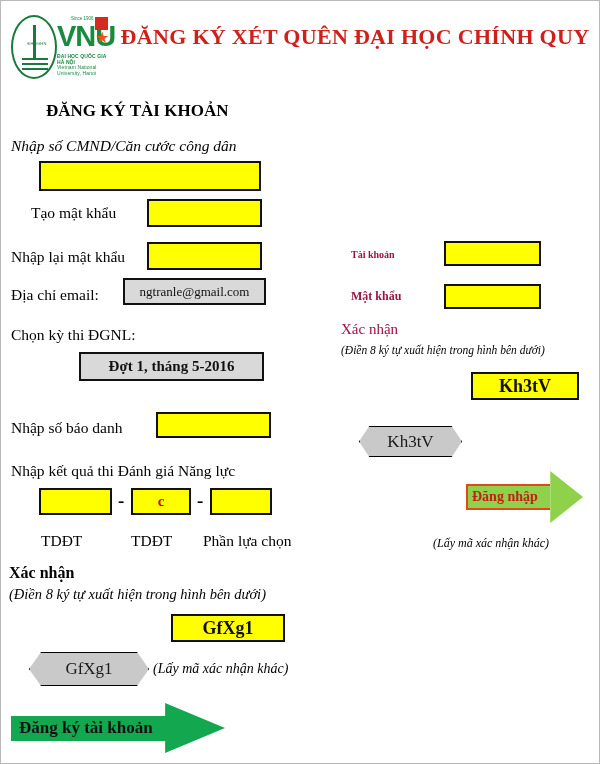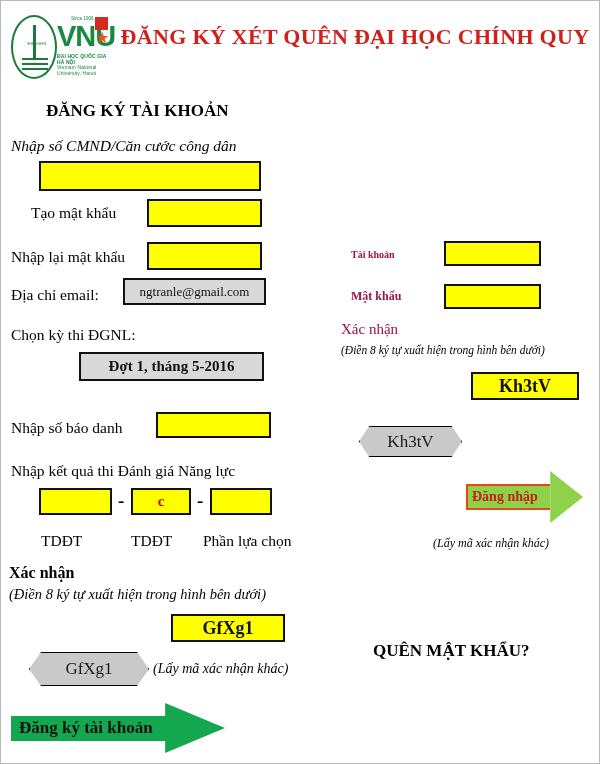--- a/index.html
+++ b/index.html
@@ -220,15 +220,14 @@
   </div>
 
   <div class="arrow-btn" style="left:465px; top:470px; width:117px; height:52px;">
     <div class="arrow-body" style="width:72%; background:#8fd14a; border:2px solid #e04a18; border-right:none;"></div>
     <div class="arrow-head" style="background:#8fd14a; -webkit-clip-path:polygon(0 0,100% 50%,0 100%); clip-path:polygon(0 0,100% 50%,0 100%);"></div>
     <div class="arrow-txt" style="font-size:14px; color:#c42016; left:6px;">Đăng nhập</div>
   </div>
 
   <div class="lbl lbl-i" style="left:432px; top:535px; font-size:12px;">(Lấy mã xác nhận khác)</div>
 
-  <div class="hdr-sec crim" style="left:372px; top:640px; font-size:17px;">QUÊN MẬT KHẨU?</div>
 
 </div>
 
 </body></html>

